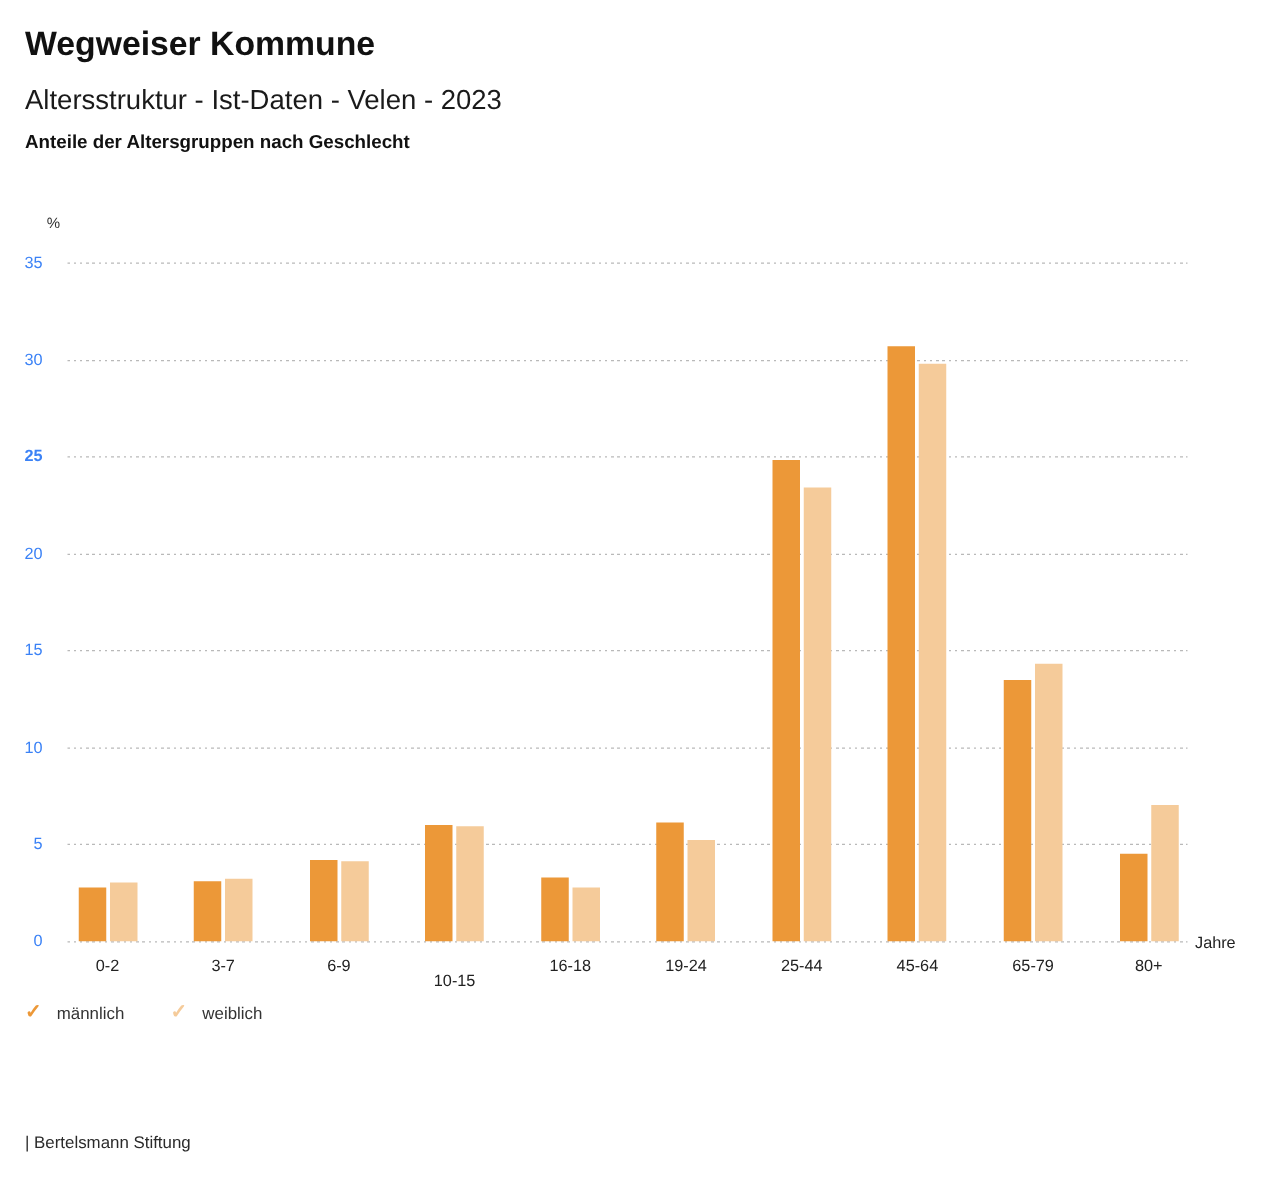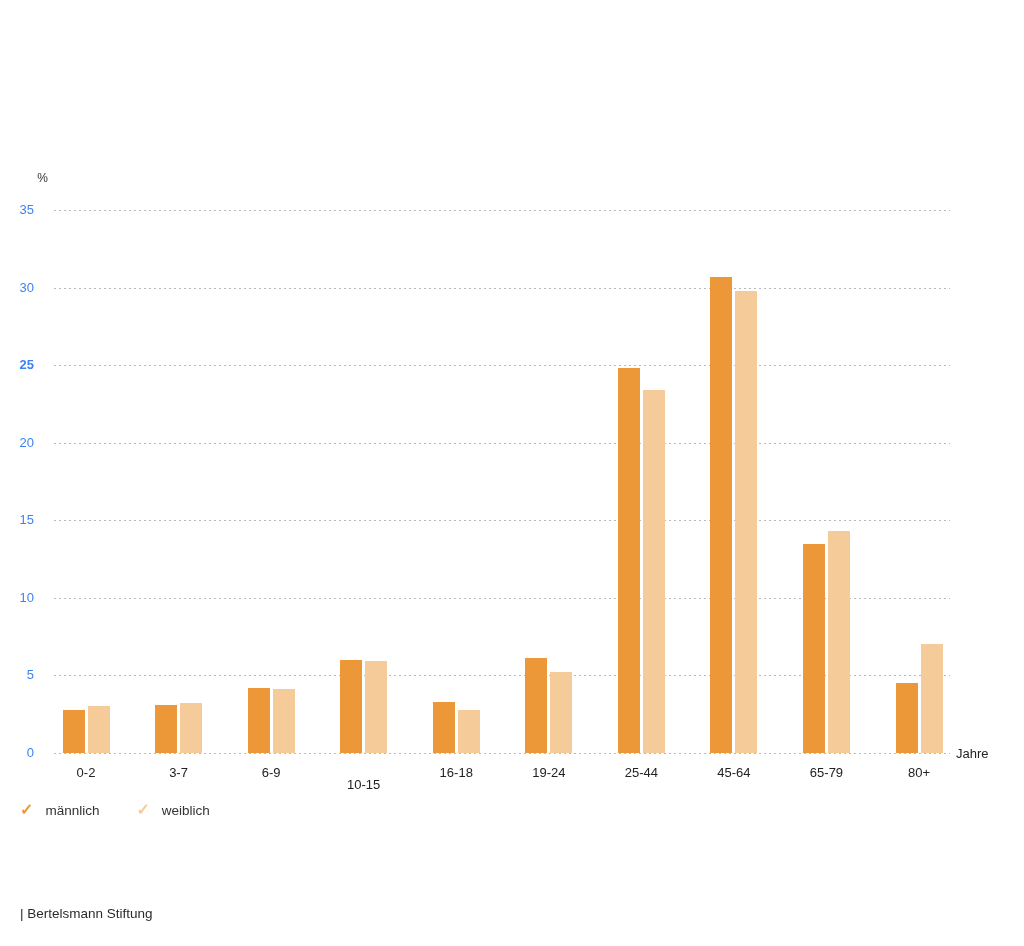--- a/index.html
+++ b/index.html
@@ -103,20 +103,23 @@
   }
   .footer-source  { top: 844px; }
   .footer-license { top: 875px; }
   .footer-brand   { top: 906px; }
 </style>
 </head>
 <body>
 
 <div class="page">
 
+  <div class="abs title">Wegweiser Kommune</div>
+  <div class="abs subtitle">Altersstruktur - Ist-Daten - Velen - 2023</div>
+  <div class="abs chart-heading">Anteile der Altersgruppen nach Geschlecht</div>
 
   <div class="abs unit-label">%</div>
 
   <div id="chart" class="abs" style="left:0; top:0; width:1024px; height:946px;">
       <div class="gridline" style="left: 54px; width: 896px; top: 210.01px;"></div>
       <div class="ytick" style="top: 202.01px;">35</div>
       <div class="gridline" style="left: 54px; width: 896px; top: 287.58px;"></div>
       <div class="ytick" style="top: 279.58px;">30</div>
       <div class="gridline" style="left: 54px; width: 896px; top: 365.15px;"></div>
       <div class="ytick" style="top: 357.15px; font-weight: bold;">25</div>

